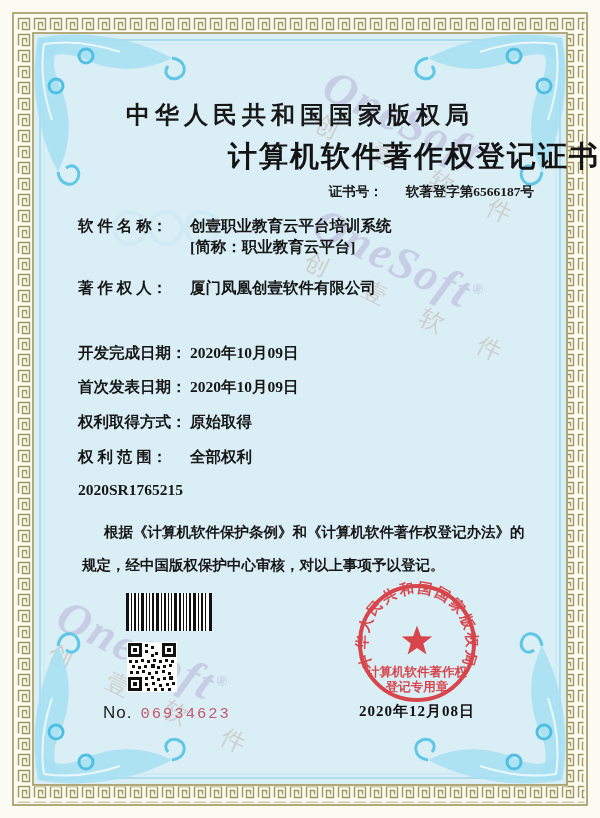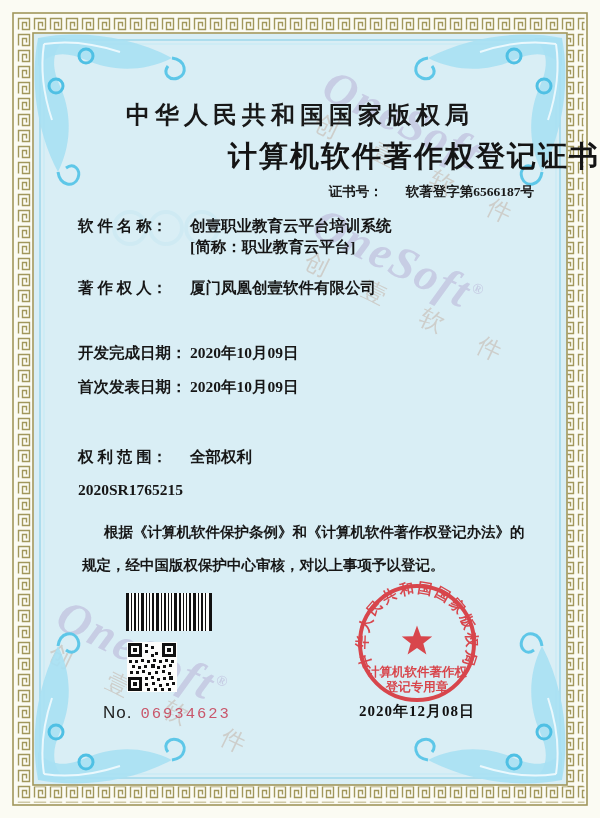--- a/index.html
+++ b/index.html
@@ -116,20 +116,26 @@
   <div class="field-row r3">
     <span class="flabel">开发完成日期：</span>
     <div class="fvalue">
         <div>2020年10月09日</div>
       </div>
   </div>
   <div class="field-row r4">
     <span class="flabel">首次发表日期：</span>
     <div class="fvalue">
         <div>2020年10月09日</div>
+      </div>
+  </div>
+  <div class="field-row r5">
+    <span class="flabel">权利取得方式：</span>
+    <div class="fvalue">
+        <div>原始取得</div>
       </div>
   </div>
   <div class="field-row r6">
     <span class="flabel">权 利 范 围：</span>
     <div class="fvalue">
         <div>全部权利</div>
       </div>
   </div>
   <div class="field-row r7">
     <div class="fvalue">

